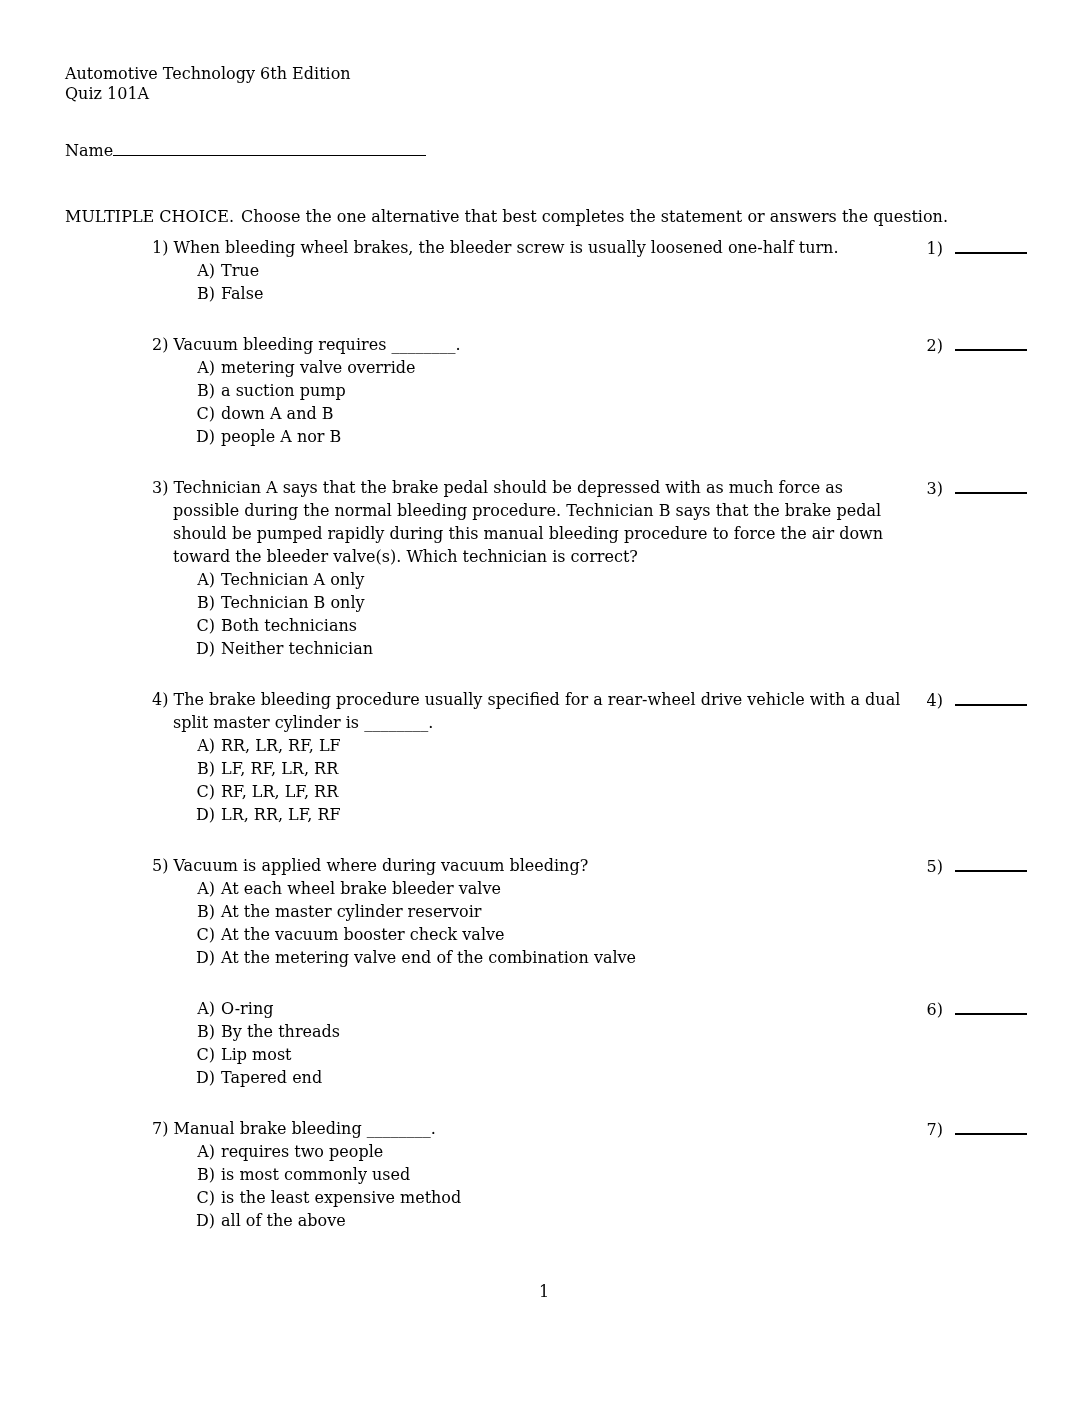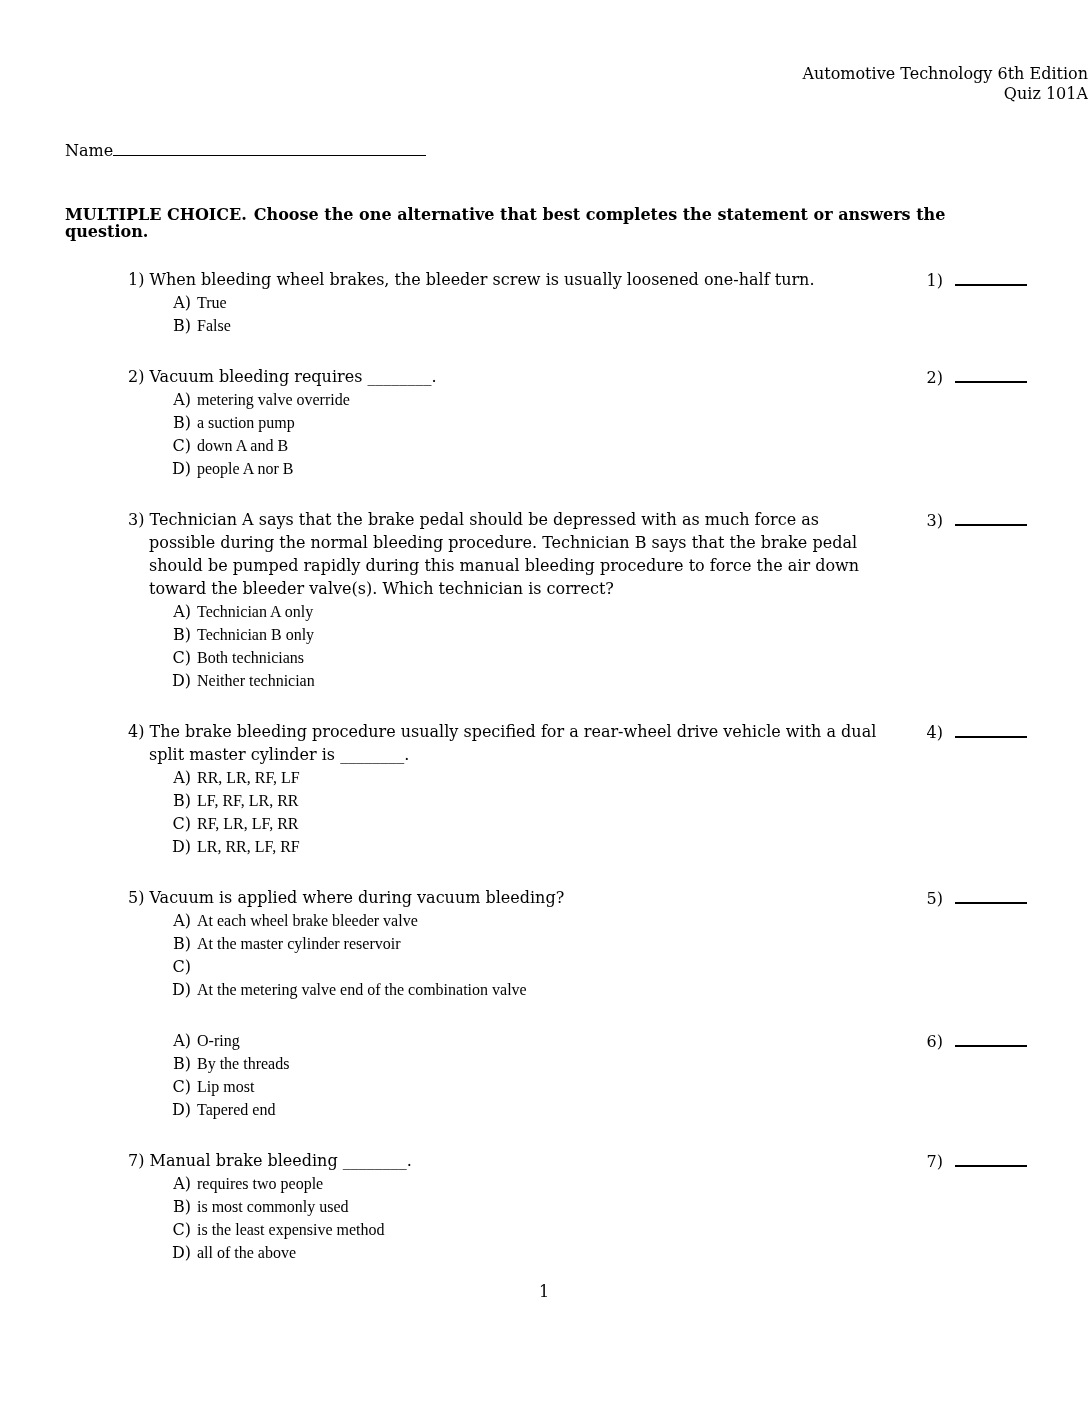--- a/index.html
+++ b/index.html
@@ -15,42 +15,42 @@
     color: #000000;
     font-family: "DejaVu Serif", "Liberation Serif", serif;
     font-size: 16px;
     overflow: hidden;
   }
   .doc-header {
     padding: 64px 0 0 65px;
   }
   .doc-header .hline {
     line-height: 20px;
-    text-align: right;
   }
   .name-row {
     margin-top: 37px;
     line-height: 20px;
   }
   .name-line {
     display: inline-block;
     width: 313px;
     height: 14px;
     border-bottom: 1px solid #000;
   }
   .instructions {
     margin: 45px 65px 4px 65px;
-    line-height: 17px;
-    font-weight: bold;
+    line-height: 22px;
+    font-weight: normal;
   }
   .instructions .instr-text {
     margin-left: 7px;
   }
   .questions {
-    margin-top: 28px;
+    margin-top: 8px;
+    padding-left: 24px;
   }
   .question {
     display: flex;
     align-items: flex-start;
     margin: 0 61px 28px 128px;
     line-height: 23px;
   }
   .q-main {
     width: 762px;
   }
@@ -61,21 +61,20 @@
   .q-option {
     display: flex;
   }
   .opt-letter {
     width: 63px;
     text-align: right;
     flex: 0 0 63px;
   }
   .opt-text {
     margin-left: 6px;
-    font-family: Liberation Serif, serif;
   }
   .q-ans {
     margin-left: auto;
     white-space: nowrap;
   }
   .ans-num {
     margin-right: 12px;
   }
   .ans-blank {
     display: inline-block;
@@ -205,20 +204,21 @@
             <div class="q-option">
               <span class="opt-letter">A)</span>
               <span class="opt-text">At each wheel brake bleeder valve</span>
             </div>
             <div class="q-option">
               <span class="opt-letter">B)</span>
               <span class="opt-text">At the master cylinder reservoir</span>
             </div>
             <div class="q-option">
               <span class="opt-letter">C)</span>
+              <span class="opt-text">At the vacuum booster check valve</span>
             </div>
             <div class="q-option">
               <span class="opt-letter">D)</span>
               <span class="opt-text">At the metering valve end of the combination valve</span>
             </div>
           </div>
         </div>
         <div class="q-ans"><span class="ans-num">5)</span><span class="ans-blank"></span></div>
       </div>
       <div class="question">

